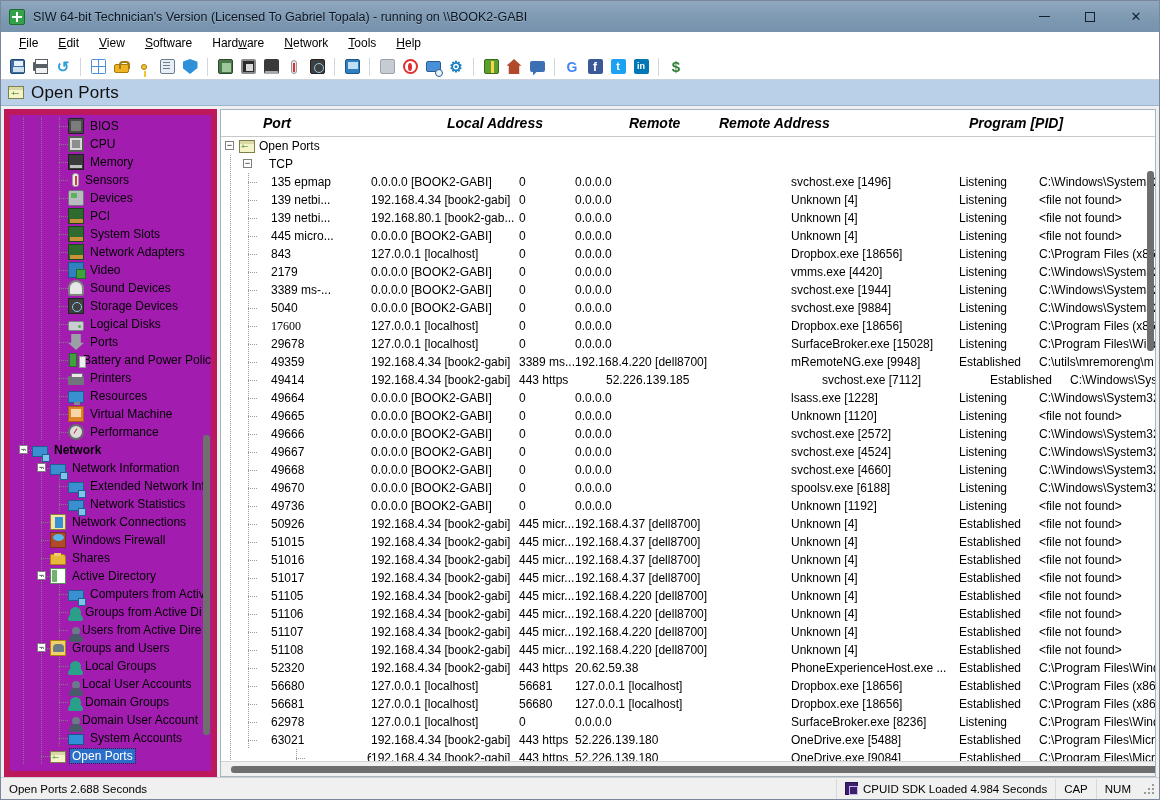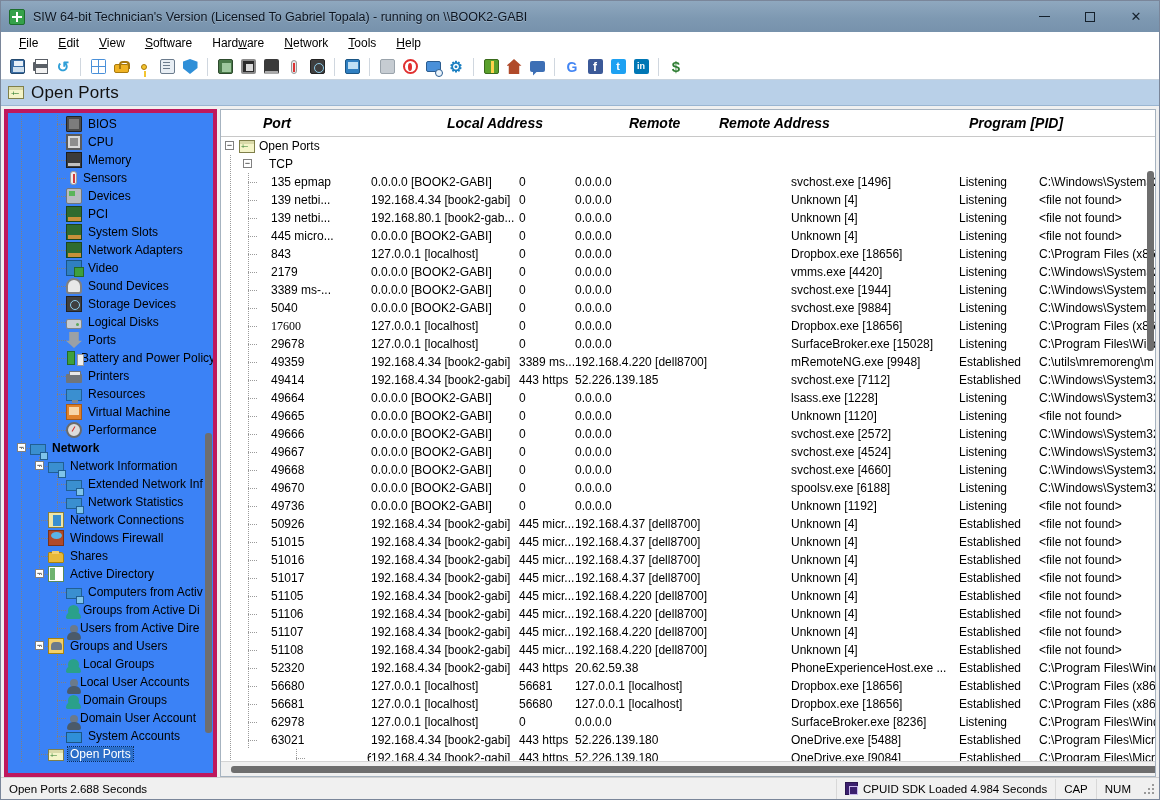--- a/index.html
+++ b/index.html
@@ -143,22 +143,22 @@
     content:"+−"; position:absolute; left:2px; top:2px; font-size:8px; color:#2a7a2a; line-height:9px; letter-spacing:-1px;
   }
   .ph-title { font-size: 17px; color: #111; letter-spacing: .2px; }
 
   
   .body { flex: 1; display: flex; overflow: hidden; padding: 3px 3px 0 3px; gap: 3px; background:#f0f0f0; }
 
   
   .sidebar {
     width: 213px; min-width: 213px;
-    background: #3b82f6;
-    border: 4px solid #be185d;
+    background: #a21caf;
+    border: 6px solid #be185d;
     position: relative; overflow: hidden;
   }
   .tree { padding: 2px 0 0 0; position: relative; }
   .tnode {
     display: flex; align-items: center; height: 18px; white-space: nowrap;
     position: relative; padding-left: 4px; font-size: 12px; color: #000;
   }
   .tguide { width: 18px; height: 18px; flex: none; position: relative; }
   .tguide.dots::before {
     content:""; position:absolute; left: 9px; top:0; bottom:0; width:1px;
@@ -896,21 +896,21 @@
               <span class="cell" style="width: 140px;">C:\utils\mremoreng\m</span>
             </div>
             <div class="row">
               <span class="cell tree-cell" style="width: 150px;">
                 <span class="guide-col v"></span>
                 <span class="guide-col v e"></span>
                 <span style="padding-left: 14px;">49414</span>
               </span>
               <span class="cell" style="width: 148px;">192.168.4.34 [book2-gabi]</span>
               <span class="cell" style="width: 56px;">443 https</span>
-              <span class="cell" style="width: 216px;">52.226.139.185</span>
+              <span class="cell" style="width: 216px; margin-left: 31px;">52.226.139.185</span>
               <span class="cell" style="width: 168px;">svchost.exe [7112]</span>
               <span class="cell" style="width: 80px;">Established</span>
               <span class="cell" style="width: 140px;">C:\Windows\System32\</span>
             </div>
             <div class="row">
               <span class="cell tree-cell" style="width: 150px;">
                 <span class="guide-col v"></span>
                 <span class="guide-col v e"></span>
                 <span style="padding-left: 14px;">49664</span>
               </span>

